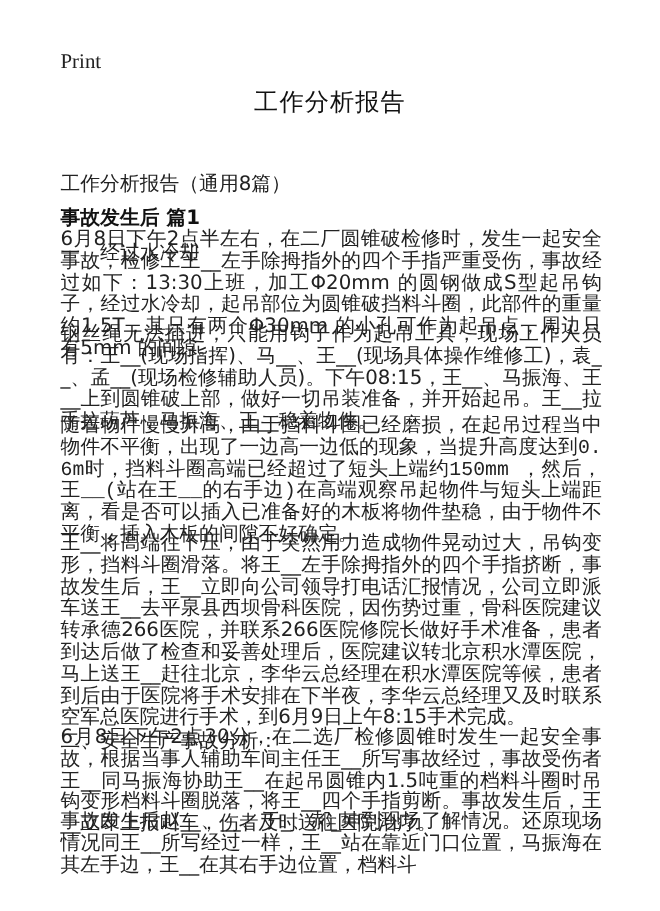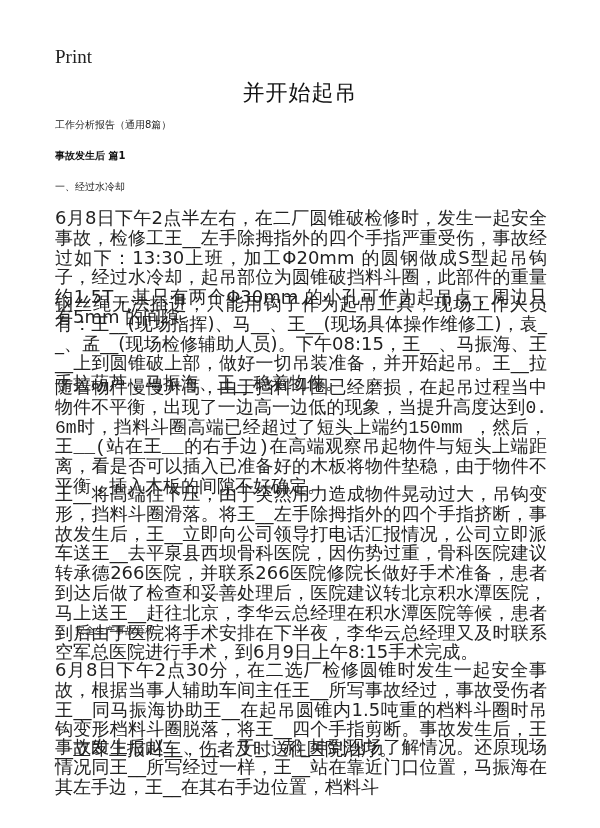--- a/index.html
+++ b/index.html
@@ -1,29 +1,29 @@
 <!DOCTYPE html>
 <html><head>
 <meta charset="utf-8">
 <style>
   html, body { margin: 0; padding: 0; background: #ffffff; }
   body { width: 600px; height: 828px; overflow: hidden; position: relative;
          font-family: "DejaVu Sans", "Liberation Sans", sans-serif; color: #1a1a1a; }
   .print { position: absolute; left: 55px; top: 46px; font-family: "Liberation Serif", serif; font-size: 19px; color: #222; }
   .title { position: absolute; left: 0; width: 600px; top: 78px; text-align: center; font-size: 22px; color: #111; letter-spacing: 1px; }
-  .line { position: absolute; left: 55px; font-size: 10px; white-space: nowrap; color: #222; }
+  .line { position: absolute; left: 55px; font-size: 18px; white-space: nowrap; color: #222; margin-top: 37px; }
   .bold { font-weight: bold; color: #111; }
   .para { position: absolute; left: 55px; width: 492px; font-size: 18px; line-height: 19.8px; color: #222; text-align: justify; word-break: break-all; }
 </style>
 </head>
 <body>
 
 <div class="print">Print</div>
 
-<div class="title">并开始起吊</div>
+<div class="title">工作分析报告</div>
 
 <div class="line" style="top:118px;">工作分析报告（通用8篇）</div>
 
 <div class="line bold" style="top:149px;">事故发生后 篇1</div>
 
 <div class="line" style="top:180px;">一、经过水冷却</div>
 
 <div class="para" style="top:208px;">6月8日下午2点半左右，在二厂圆锥破检修时，发生一起安全事故，检修工王__左手除拇指外的四个手指严重受伤，事故经过如下：13:30上班，加工Φ20mm 的圆钢做成S型起吊钩子，经过水冷却，起吊部位为圆锥破挡料斗圈，此部件的重量约1.5T，其只有两个Φ30mm 的小孔可作为起吊点，周边只有5mm 的间隙。</div>
 
 <div class="para" style="top:294px;">钢丝绳无法插进，只能用钩子作为起吊工具，现场工作人员有：王__(现场指挥)、马__、王__(现场具体操作维修工)，袁__、孟__(现场检修辅助人员)。下午08:15，王__、马振海、王__上到圆锥破上部，做好一切吊装准备，并开始起吊。王__拉手拉葫芦，马振海、王__稳着物件。</div>

